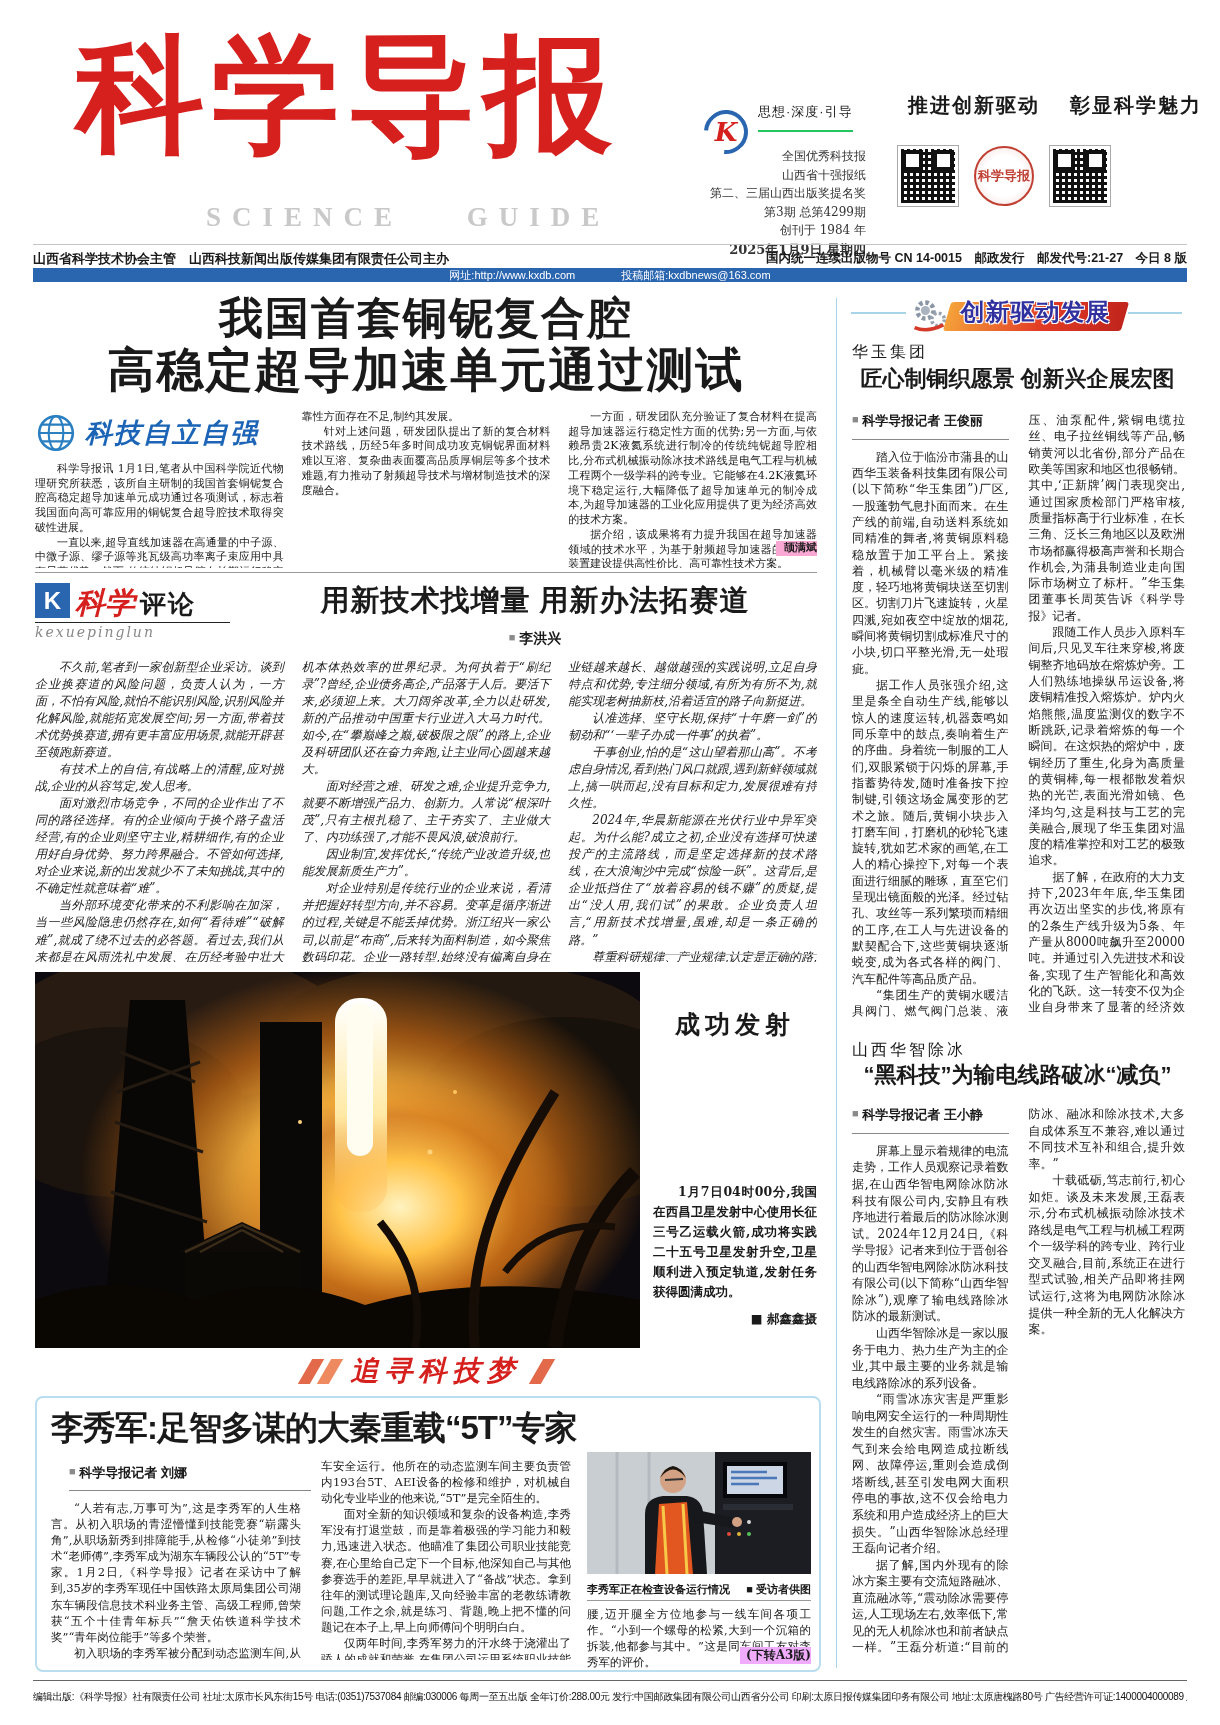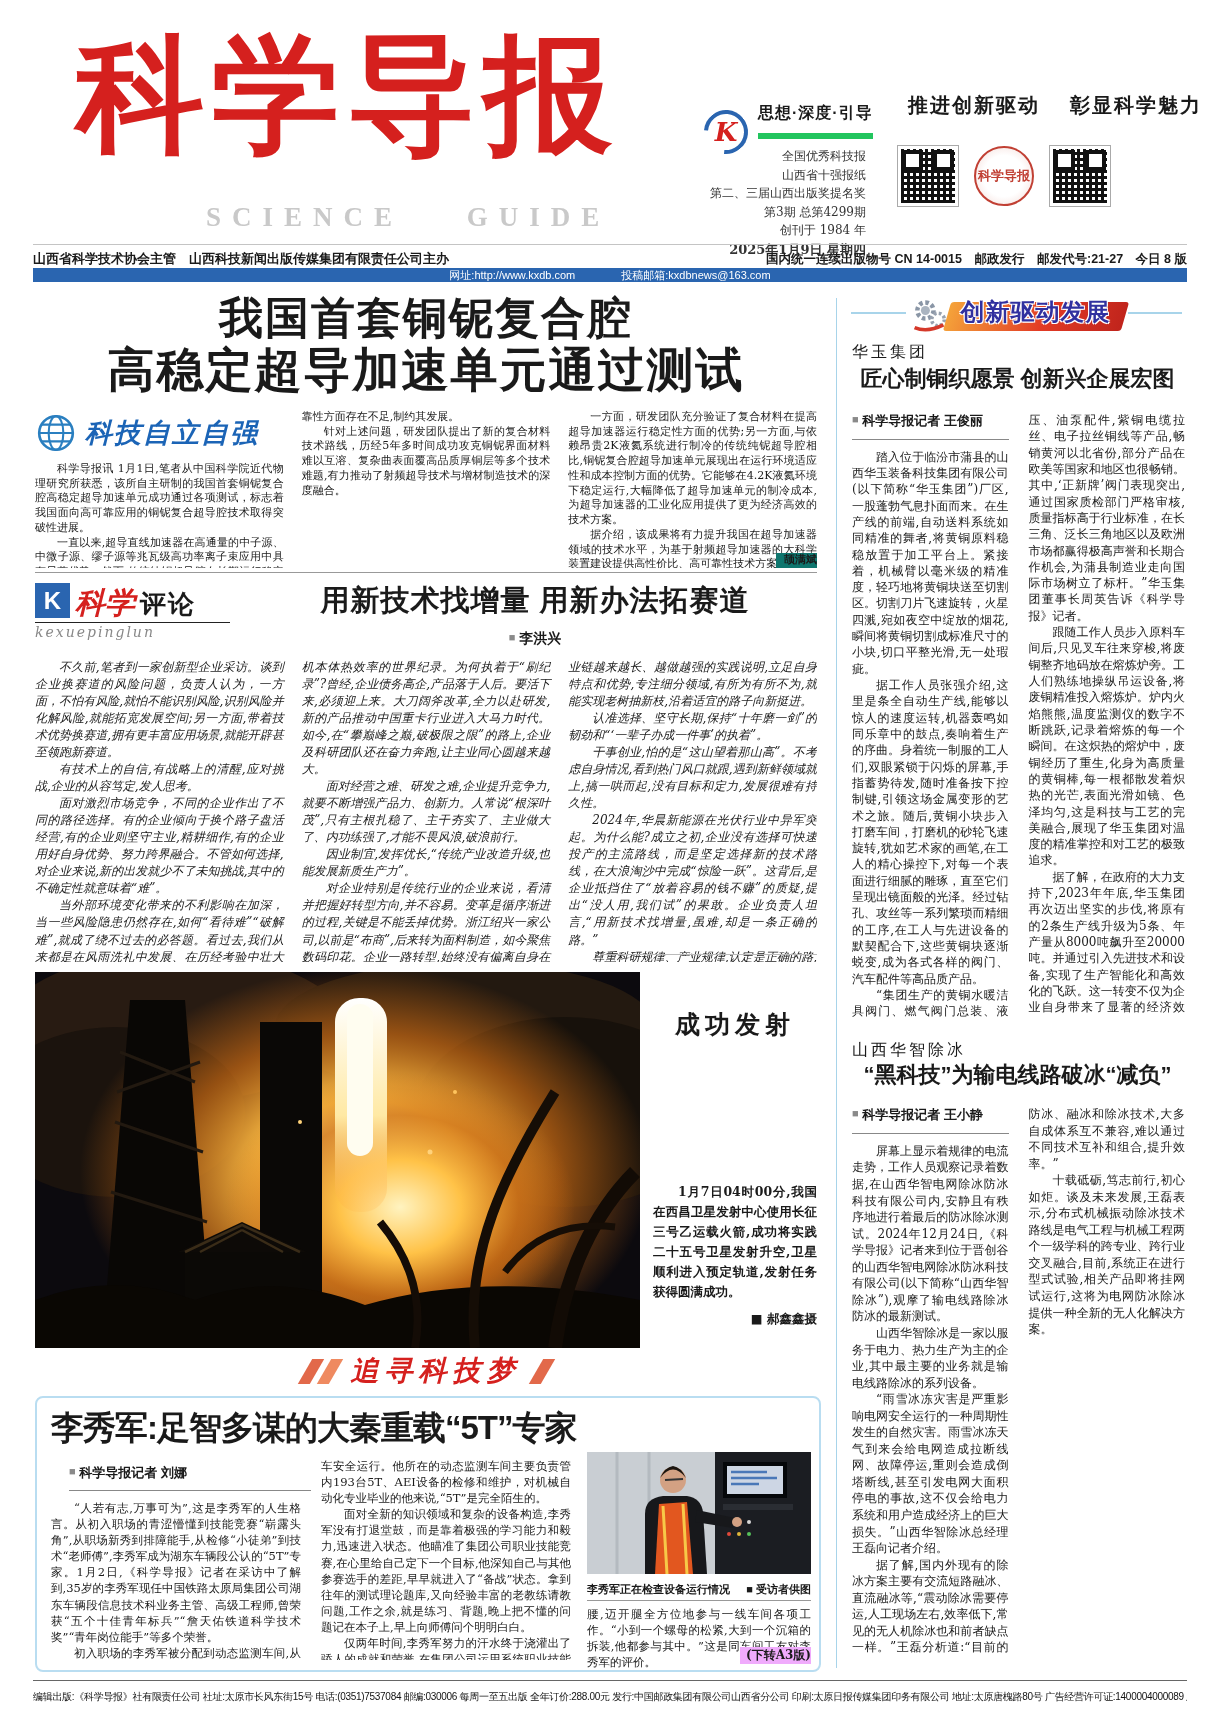--- a/index.html
+++ b/index.html
@@ -13,60 +13,60 @@
 
   
   #masthead-title { position:absolute; left:76px; top:14px; font-size:128px; line-height:1.25;
     font-weight:bold; color:#d5201e; letter-spacing:8px; }
   #masthead-en { position:absolute; left:206px; top:202px; font-size:27px; letter-spacing:11px;
     word-spacing:46px; color:#c9c9c9; font-weight:bold; font-family:"Liberation Serif",serif; }
   #brand-logo { position:absolute; left:704px; top:110px; width:44px; height:44px;
     border:4px solid #2a65b0; border-left-color:transparent; border-radius:50%; transform:rotate(-40deg); }
   #brand-logo span { display:block; transform:rotate(40deg); color:#d5201e;
     font-style:italic; font-weight:bold; font-size:26px; line-height:36px; text-align:center; }
-  #slogan { position:absolute; left:758px; top:103px; font-size:16px; font-weight:bold;
-    padding-bottom:9px; border-bottom:6px solid #22c55e; letter-spacing:1px; }
+  #slogan { position:absolute; left:758px; top:103px; font-size:13px; font-weight:normal;
+    padding-bottom:9px; border-bottom:2px solid #22c55e; letter-spacing:1px; }
   #honors { position:absolute; left:606px; top:147px; width:260px; text-align:right;
     font-size:12px; line-height:1.55; color:#333; }
   #honors p { text-indent:0; text-align:right; }
   #honors p:last-child { font-weight:bold; font-size:13px; }
   #motto { position:absolute; left:908px; top:92px; font-size:20px; font-weight:bold;
     letter-spacing:2px; display:flex; gap:30px; }
   #qr-row { position:absolute; left:898px; top:146px; display:flex; gap:16px; align-items:center; }
   .qr { width:60px; height:60px; border:3px solid #fff; outline:1px solid #aaa; position:relative;
     background: repeating-linear-gradient(0deg,#111 0 3px,transparent 3px 6px),
                 repeating-linear-gradient(90deg,#111 0 3px,#fff 3px 6px); }
   .qr::before,.qr::after { content:""; position:absolute; width:13px; height:13px; background:#fff; border:4px solid #111; }
   .qr::before { left:1px; top:1px; } .qr::after { right:1px; top:1px; }
   .seal { width:60px; height:60px; border-radius:50%; border:2px solid #c14034; color:#c14034;
     display:flex; align-items:center; justify-content:center; text-align:center;
     font-size:13px; line-height:1.15; font-weight:bold;
     background:radial-gradient(circle at center,#fff 52%,#f3d8d3 100%); }
 
   
   #info-line { position:absolute; left:33px; top:244px; width:1154px; border-top:1px solid #c4c4c4;
-    padding-top:5px; display:flex; justify-content:space-between; align-items:center;
+    padding-top:5px; display:flex; justify-content:space-between; align-items:flex-start;
     font-family:"Liberation Sans",sans-serif; }
   #info-line .l { font-size:13px; font-weight:bold; }
   #info-line .r { font-size:12.5px; font-weight:600; }
   #url-bar { position:absolute; left:33px; top:268px; width:1154px; height:14px; background:#2a65b0;
     color:#fff; display:flex; justify-content:center; align-items:center; gap:46px;
     font-size:11px; font-family:"Liberation Sans",sans-serif; }
 
   
   #lead-hl { position:absolute; left:35px; top:293px; width:782px; text-align:center;
     font-weight:900; line-height:1.14; letter-spacing:2px; font-family:"Liberation Sans",sans-serif; }
   #lead-hl .l1 { font-size:44px; }
   #lead-hl .l2 { font-size:47px; }
   #lead-body { position:absolute; left:35px; top:410px; width:782px; height:158px; display:flex;
     gap:18px; overflow:hidden; font-size:11px; line-height:1.34; }
   #lead-body .col { flex:1; position:relative; }
   #lead-badge { display:flex; align-items:center; gap:8px; margin:2px 0 8px; }
   #lead-badge .t { font-size:27px; font-weight:bold; font-style:italic; color:#1b64b6; letter-spacing:2px; white-space:nowrap; }
-  #lead-author { position:absolute; right:0; bottom:0; background:#0f766e; padding-left:8px; font-weight:bold; }
+  #lead-author { position:absolute; right:0; bottom:12px; background:#f9a8d4; padding-left:8px; font-weight:bold; }
   #divider1 { position:absolute; left:35px; top:572px; width:782px; border-top:1px solid #999; }
 
   
   #comm-head { position:absolute; left:35px; top:581px; width:782px; height:74px; }
   #comm-logo { position:absolute; left:0; top:2px; width:208px; }
   #comm-logo .row { display:flex; align-items:flex-end; gap:5px; }
   #comm-logo .k { width:35px; height:35px; background:#2a65b0; color:#fff; text-align:center;
     font-family:"Liberation Sans",sans-serif; font-weight:bold; font-size:24px; line-height:35px; }
   #comm-logo .cn1 { color:#d5201e; font-style:italic; font-weight:bold; font-size:30px; line-height:1; }
   #comm-logo .cn2 { font-weight:bold; font-size:26px; line-height:1.05; letter-spacing:2px; font-family:"Liberation Sans",sans-serif; }
@@ -201,21 +201,21 @@
         <p>科学导报讯 1月1日,笔者从中国科学院近代物理研究所获悉，该所自主研制的我国首套铜铌复合腔高稳定超导加速单元成功通过各项测试，标志着我国面向高可靠应用的铜铌复合超导腔技术取得突破性进展。</p>
         <p>一直以来,超导直线加速器在高通量的中子源、中微子源、缪子源等兆瓦级高功率离子束应用中具有显著优势。然而,传统纯铌超导腔在长期运行稳定性和可</p>
       </div>
   </div>
   <div class="col">
       <p class="cont">靠性方面存在不足,制约其发展。</p>
       <p>针对上述问题，研发团队提出了新的复合材料技术路线，历经5年多时间成功攻克铜铌界面材料难以互溶、复杂曲表面覆高品质厚铜层等多个技术难题,有力推动了射频超导技术与增材制造技术的深度融合。</p>
     </div>
   <div class="col">
     <div>
-        <p>一方面，研发团队充分验证了复合材料在提高超导加速器运行稳定性方面的优势;另一方面,与依赖昂贵2K液氦系统进行制冷的传统纯铌超导腔相比,铜铌复合腔超导加速单元展现出在运行环境适应性和成本控制方面的优势。它能够在4.2K液氦环境下稳定运行,大幅降低了超导加速单元的制冷成本,为超导加速器的工业化应用提供了更为经济高效的技术方案。</p>
+        <p>一方面，研发团队充分验证了复合材料在提高超导加速器运行稳定性方面的优势;另一方面,与依赖昂贵2K液氦系统进行制冷的传统纯铌超导腔相比,分布式机械振动除冰技术路线是电气工程与机械工程两个一级学科的跨专业。它能够在4.2K液氦环境下稳定运行,大幅降低了超导加速单元的制冷成本,为超导加速器的工业化应用提供了更为经济高效的技术方案。</p>
         <p>据介绍，该成果将有力提升我国在超导加速器领域的技术水平，为基于射频超导加速器的大科学装置建设提供高性价比、高可靠性技术方案。</p>
       </div>
     <span id="lead-author">颉满斌</span>
   </div>
 </div>
 <div id="divider1"></div>
 
 <div id="comm-head">
   <div id="comm-logo">
     <div class="row">

